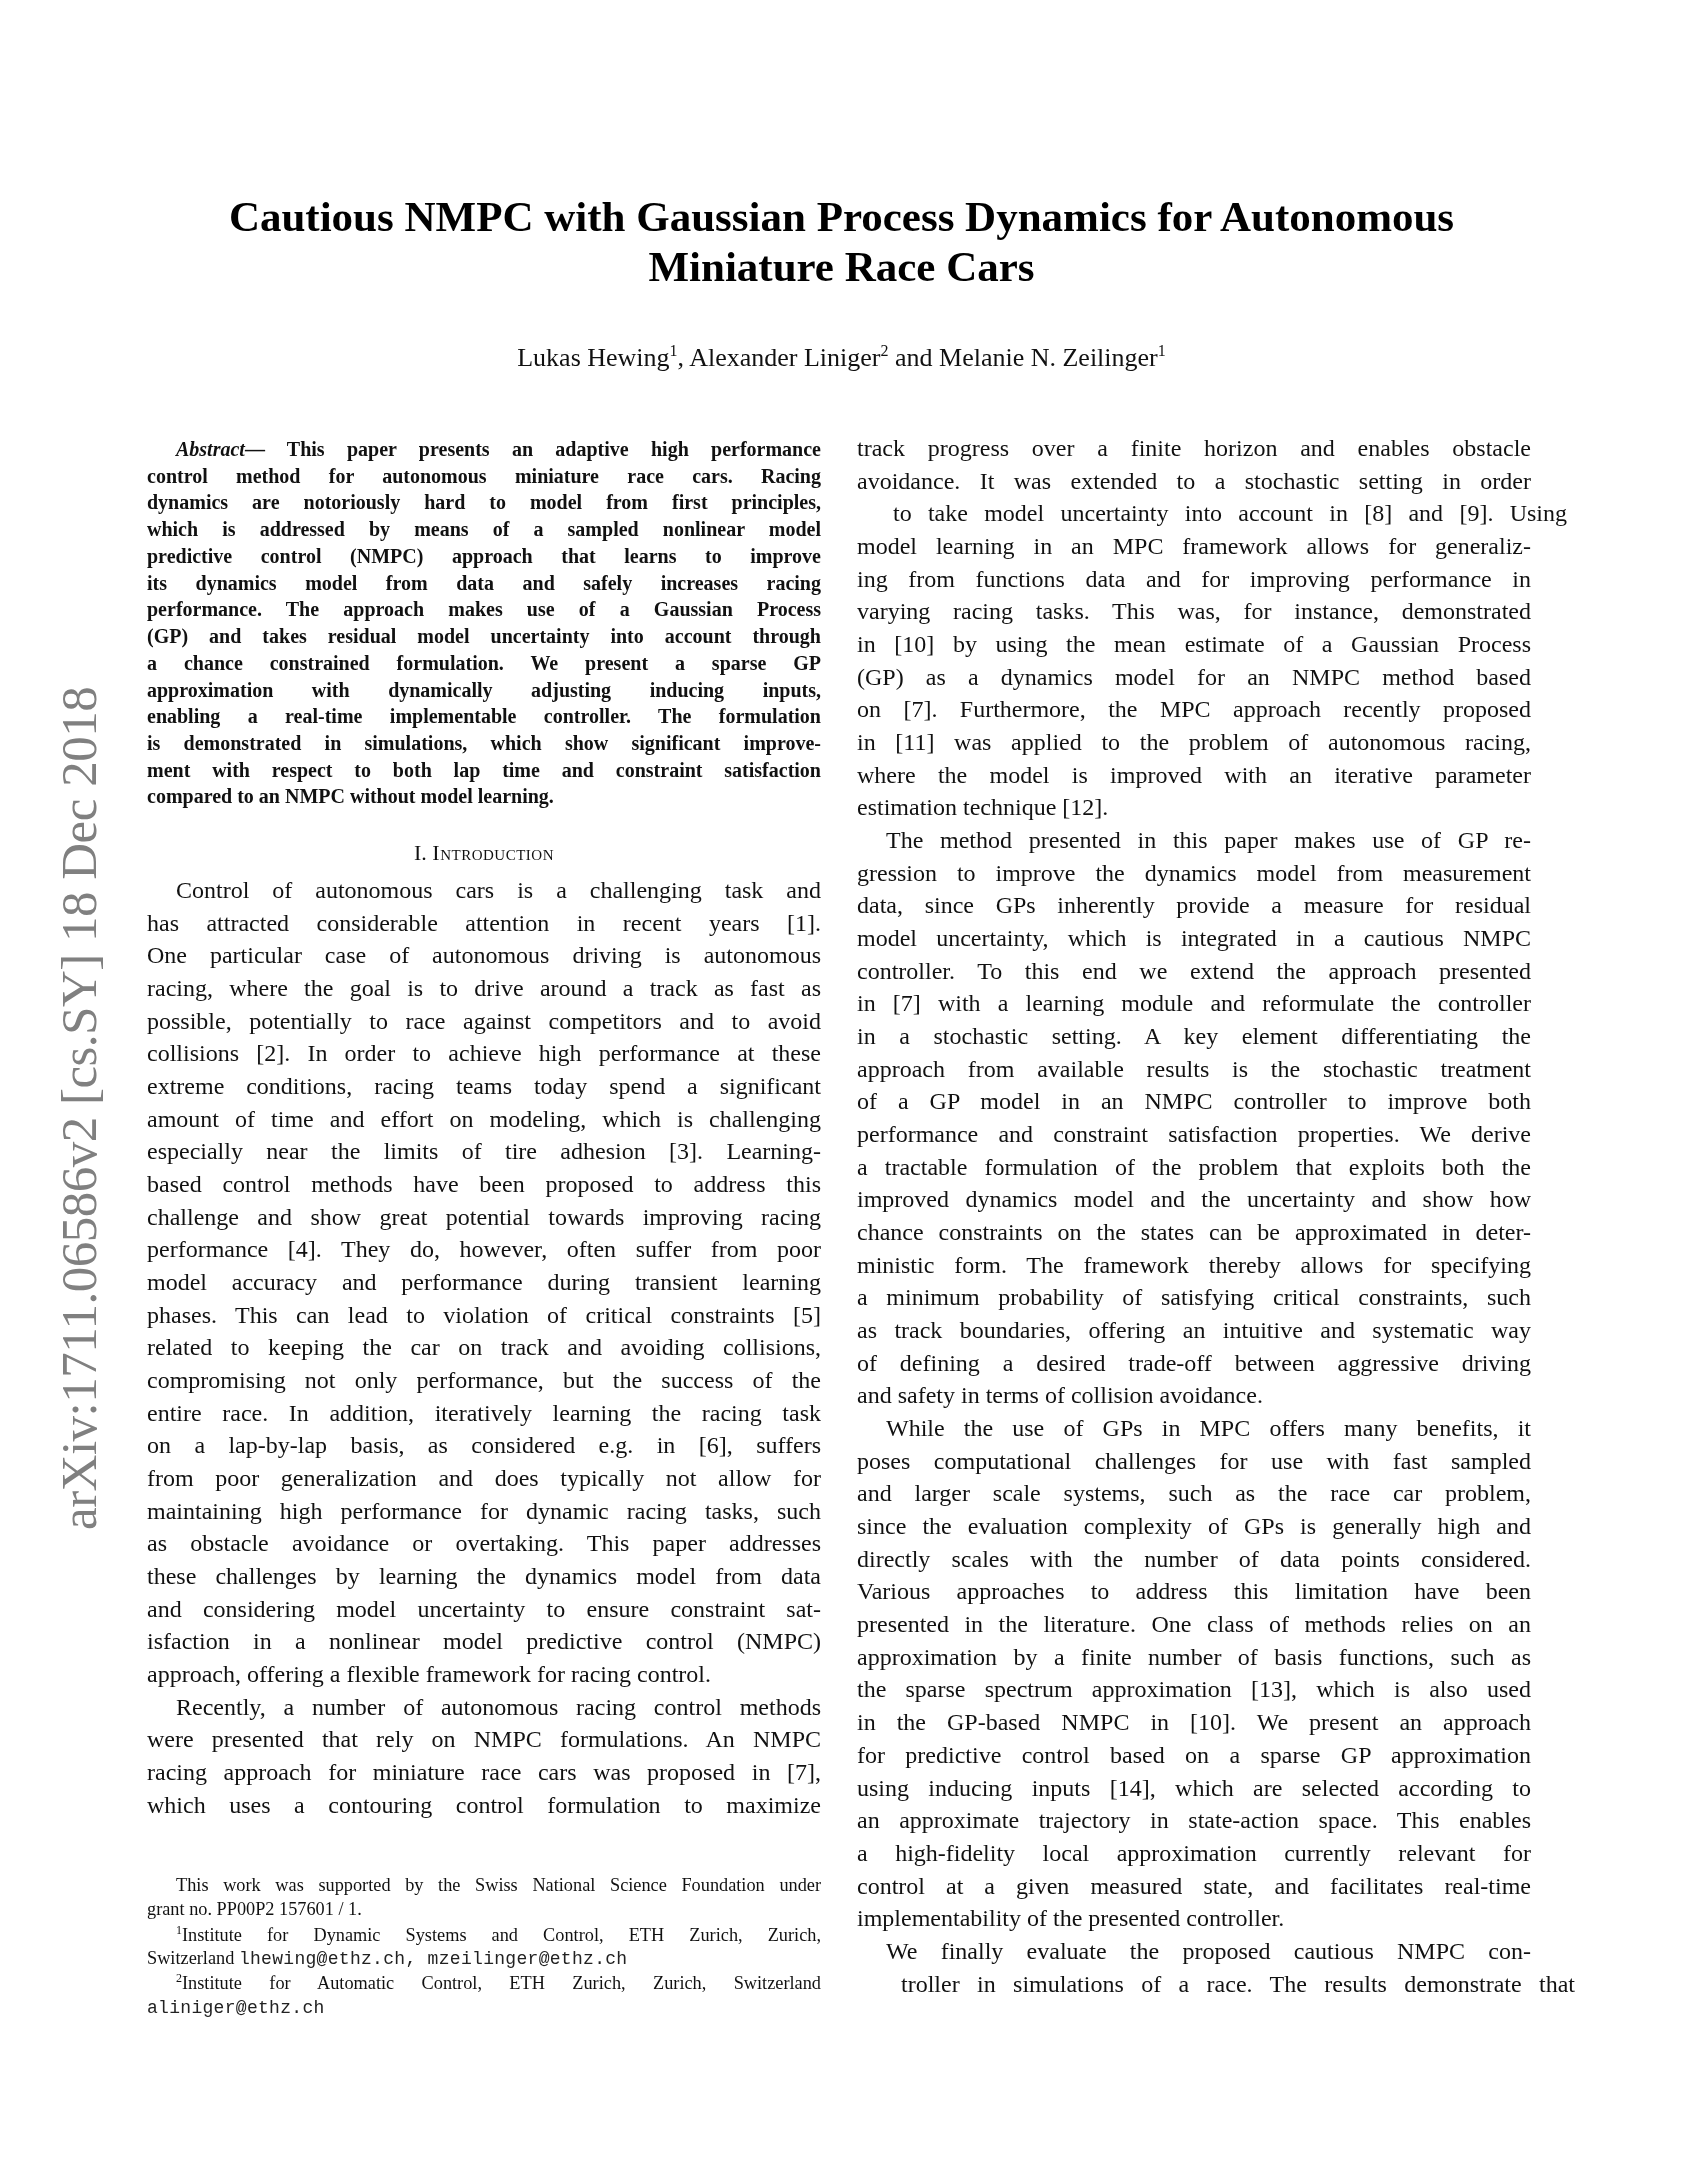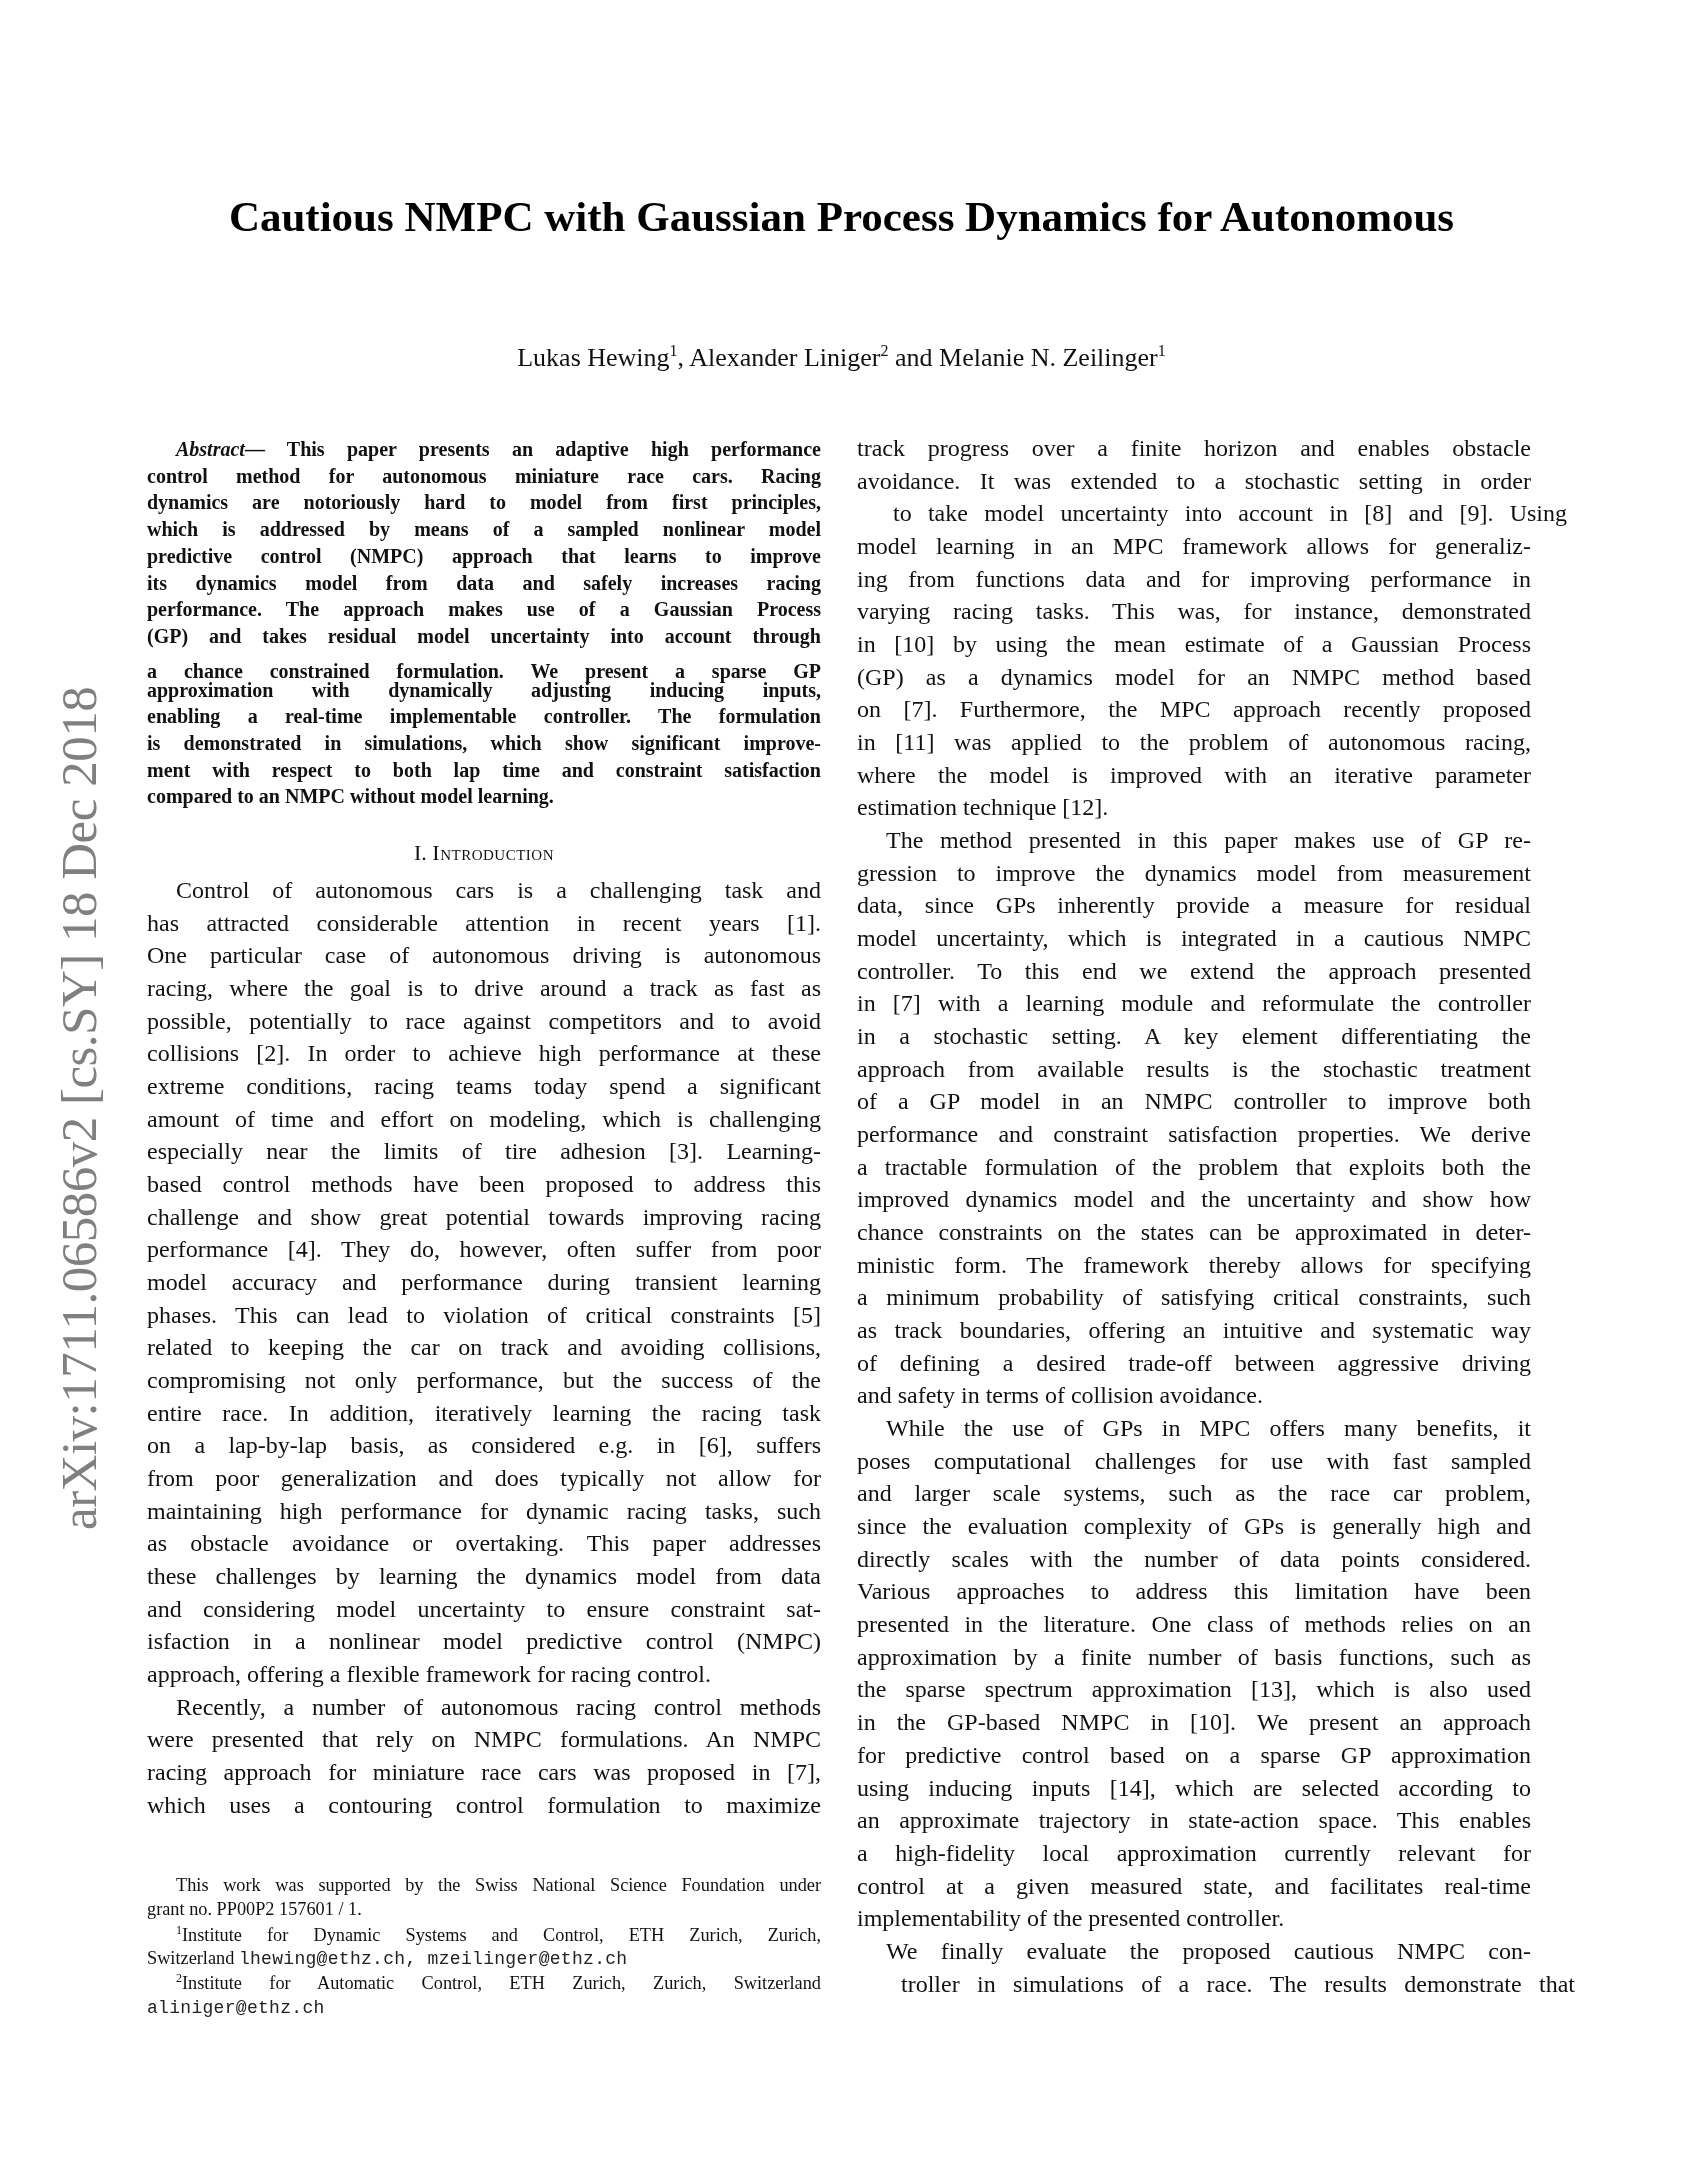--- a/index.html
+++ b/index.html
@@ -22,38 +22,39 @@
   .section .sc { font-variant: small-caps; letter-spacing: 0.5px; }
   .fn { font-size: 18.3px; line-height: 24px; }
   .mono { font-family: "Liberation Mono", "DejaVu Sans Mono", monospace; font-size: 18px; letter-spacing: 0.3px; color: #222; }
   .fn sup { font-size: 12px; vertical-align: 7px; line-height: 0; }
 </style>
 </head>
 <body>
 
 <div class="title">
   <div>Cautious NMPC with Gaussian Process Dynamics for Autonomous</div>
+  <div>Miniature Race Cars</div>
 </div>
 
 <div class="authors">
   <span>Lukas Hewing</span><sup>1</sup><span>, </span><span>Alexander Liniger</span><sup>2</sup><span> and </span><span>Melanie N. Zeilinger</span><sup>1</sup>
 </div>
 
 <div class="stamp">arXiv:1711.06586v2  [cs.SY]  18 Dec 2018</div>
 
 <div class="col col-left abs" style="top:436px;">
   <div class="ln ind" style="top:0px;"><span class="lbl">Abstract</span><span>—</span><span> This paper presents an adaptive high performance</span></div>
   <div class="ln" style="top:27px;">control method for autonomous miniature race cars. Racing</div>
   <div class="ln" style="top:53px;">dynamics are notoriously hard to model from first principles,</div>
   <div class="ln" style="top:80px;">which is addressed by means of a sampled nonlinear model</div>
   <div class="ln" style="top:107px;">predictive control (NMPC) approach that learns to improve</div>
   <div class="ln" style="top:134px;">its dynamics model from data and safely increases racing</div>
   <div class="ln" style="top:160px;">performance. The approach makes use of a Gaussian Process</div>
   <div class="ln" style="top:187px;">(GP) and takes residual model uncertainty into account through</div>
-  <div class="ln" style="top:214px;margin-top:8px;">a chance constrained formulation. We present a sparse GP</div>
+  <div class="ln" style="top:214px;">a chance constrained formulation. We present a sparse GP</div>
   <div class="ln" style="top:241px;">approximation with dynamically adjusting inducing inputs,</div>
   <div class="ln" style="top:267px;">enabling a real-time implementable controller. The formulation</div>
   <div class="ln" style="top:294px;">is demonstrated in simulations, which show significant improve-</div>
   <div class="ln" style="top:321px;">ment with respect to both lap time and constraint satisfaction</div>
   <div class="ln last" style="top:347px;">compared to an NMPC without model learning.</div>
 </div>
 
 <div class="section">
   <span>I.</span>
   <span class="sc">Introduction</span>

